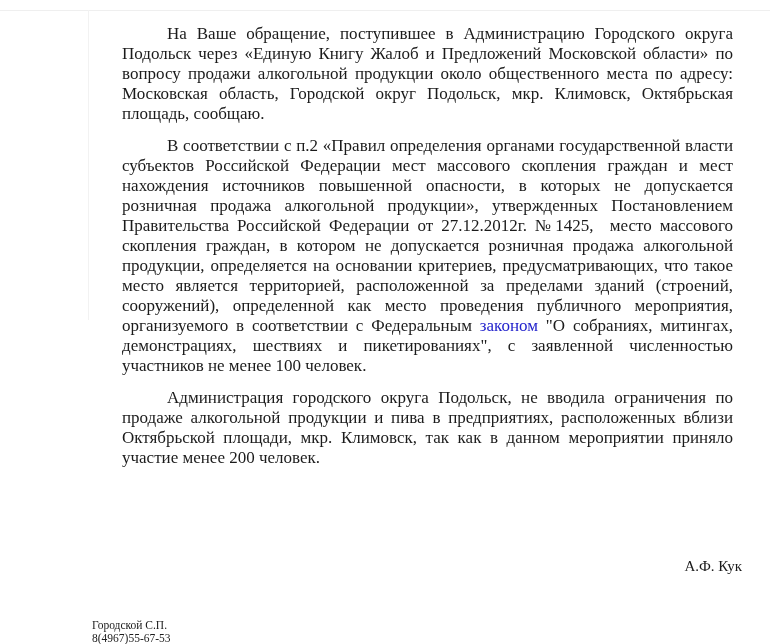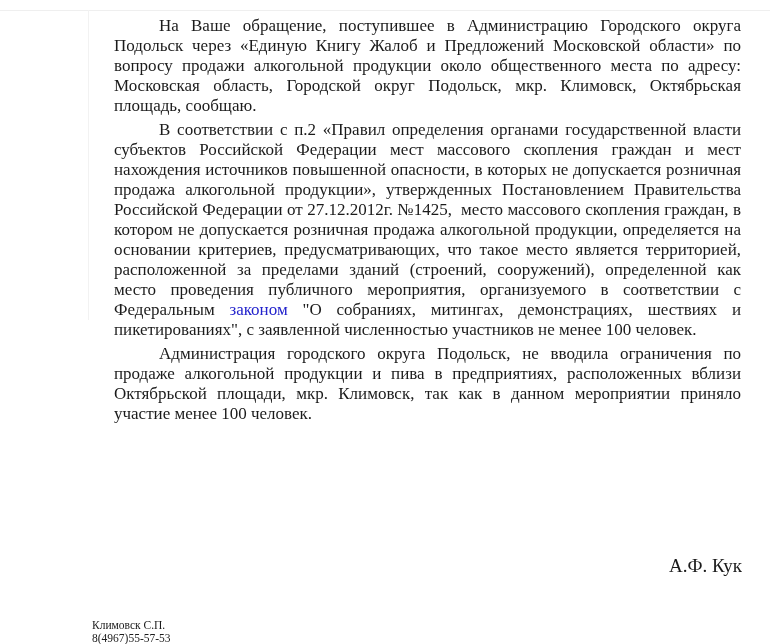--- a/index.html
+++ b/index.html
@@ -27,34 +27,34 @@
   .body-text {
     position: absolute;
     left: 110px;
     top: 12px;
     width: 635px;
     font-size: 17px;
     line-height: 20px;
     text-align: justify;
   }
   .body-text p {
-    margin: 4px;
+    margin: 12px;
     text-indent: 45px;
   }
   .law-link {
     color: #2222cc;
     text-decoration: none;
     cursor: pointer;
     font-family: Liberation Serif, serif;
   }
   .signature {
     position: absolute;
     top: 556px;
     right: 28px;
-    font-size: 19px;
+    font-size: 15px;
     line-height: 20px;
   }
   .executor {
     position: absolute;
     left: 92px;
     top: 619px;
     font-size: 11.5px;
     line-height: 13px;
   }
 </style>
@@ -62,23 +62,23 @@
 <body>
 
 <div class="page" style="background: rgb(255, 255, 255); color: rgb(27, 27, 27);">
 
   <div class="scan-artifact-top"></div>
   <div class="scan-artifact-left"></div>
 
   <div class="body-text">
     <p>На Ваше обращение, поступившее в Администрацию Городского округа Подольск через «Единую Книгу Жалоб и Предложений Московской области» по вопросу продажи алкогольной продукции около общественного места по адресу: Московская область, Городской округ Подольск, мкр. Климовск, Октябрьская площадь, сообщаю.</p>
     <p><span>В соответствии с п.2 «Правил определения органами государственной власти субъектов Российской Федерации мест массового скопления граждан и мест нахождения источников повышенной опасности, в которых не допускается розничная продажа алкогольной продукции», утвержденных Постановлением Правительства Российской Федерации от 27.12.2012г. №1425,&nbsp; место массового скопления граждан, в котором не допускается розничная продажа алкогольной продукции, определяется на основании критериев, предусматривающих, что такое место является территорией, расположенной за пределами зданий (строений, сооружений), определенной как место проведения публичного мероприятия, организуемого в соответствии с Федеральным </span><a class="law-link" href="#" style="color: rgb(34, 34, 204);">законом</a><span> "О собраниях, митингах, демонстрациях, шествиях и пикетированиях", с заявленной численностью участников не менее 100 человек.</span></p>
-    <p>Администрация городского округа Подольск, не вводила ограничения по продаже алкогольной продукции и пива в предприятиях, расположенных вблизи Октябрьской площади, мкр. Климовск, так как в данном мероприятии приняло участие менее 100 человек.</p>
+    <p>Администрация городского округа Подольск, не вводила ограничения по продаже алкогольной продукции и пива в предприятиях, расположенных вблизи Октябрьской площади, мкр. Климовск, так как в данном мероприятии приняло участие менее 200 человек.</p>
   </div>
 
   <div class="signature">А.Ф. Кук</div>
 
   <div class="executor">
-    <div>Климовск С.П.</div>
-    <div>8(4967)55-57-53</div>
+    <div>Городской С.П.</div>
+    <div>8(4967)55-67-53</div>
   </div>
 
 </div>
 
 </body></html>

